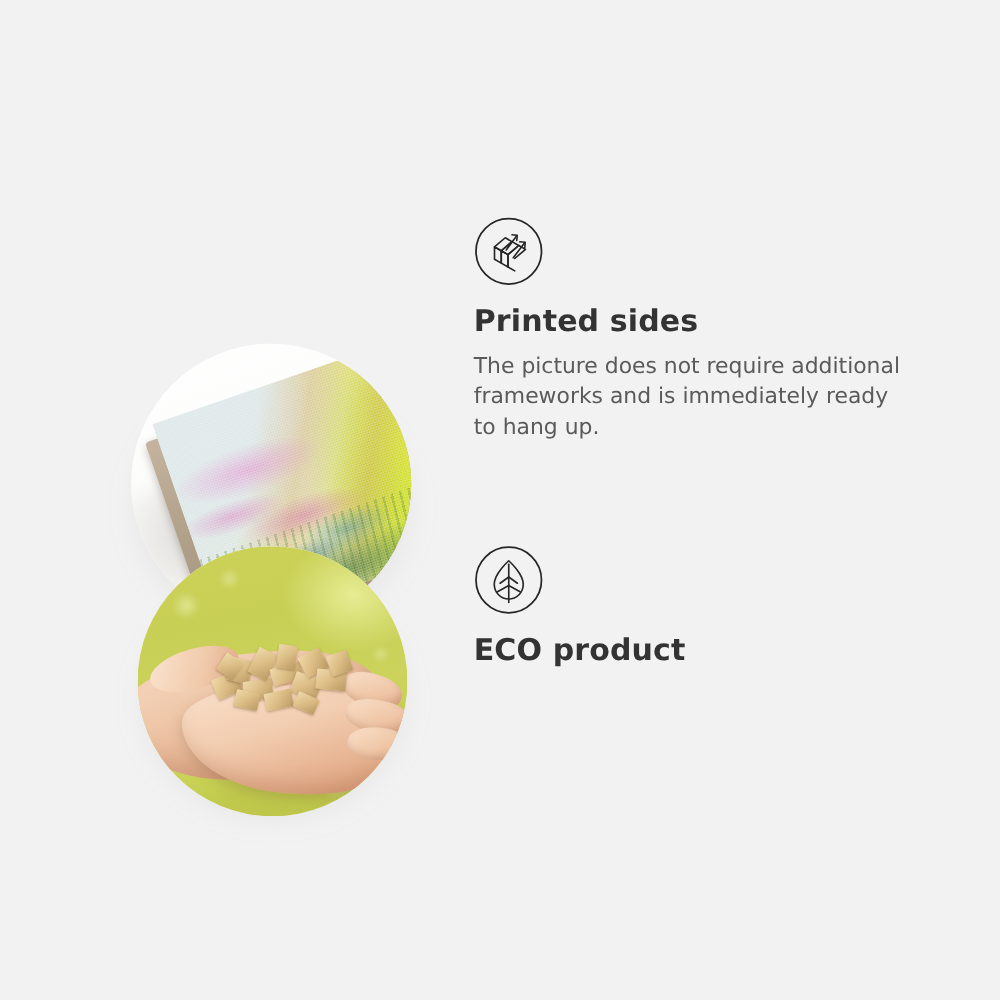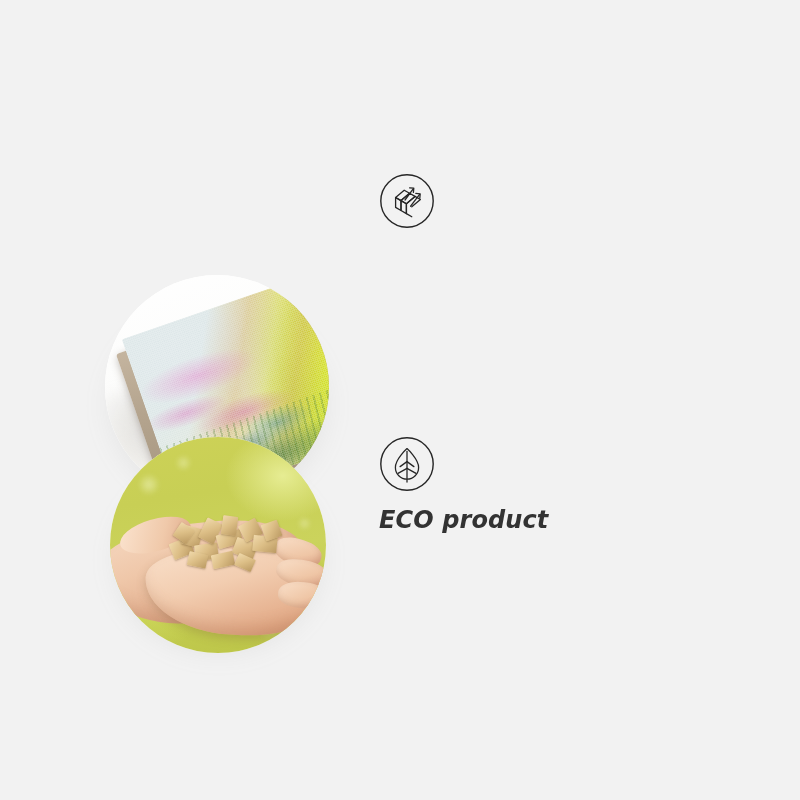--- a/index.html
+++ b/index.html
@@ -23,21 +23,21 @@
     height: 800px;
   }
 
   
   .feature {
     position: absolute;
     left: 0;
     width: 800px;
   }
   .feature-printed { top: 130px; height: 260px; }
-  .feature-eco     { top: 420px; height: 260px; font-style: italic; }
+  .feature-eco     { top: 420px; height: 260px; }
 
   
   .media {
     position: absolute;
     border-radius: 50%;
     overflow: hidden;
     background: #ffffff;
   }
   .media-shadow {
     position: absolute;
@@ -250,21 +250,23 @@
             <path d="M22.0 27.6 L30.6 20.3 L36.0 23.4 L27.4 30.7 Z"></path>
             <path d="M27.4 30.7 L36.0 23.4 L41.4 26.5 L32.8 33.8"></path>
             <path d="M26.0 27.0 L34.2 15.8"></path>
             <path d="M30.6 14.8 L34.8 15.2 L34.4 19.4"></path>
             <path d="M31.6 33.2 L40.6 21.4"></path>
             <path d="M36.8 20.4 L41.2 20.8 L40.8 25.2"></path>
           </g>
         </svg>
       </div>
 
-
+      <h2 style="margin:14px 0 0 0; font-size:24px; font-weight:600; letter-spacing:0.1px; color:#333333; line-height:1.2;">Printed sides</h2>
+
+      <p style="margin:9px 0 0 0; font-size:17.5px; line-height:24.5px; color:#5a5a5a; max-width:352px;">The picture does not require additional frameworks and is immediately ready to hang up.</p>
     </div>
   </section>
 
   <section class="feature feature-eco">
 
     <div class="media-shadow media-2-shadow" style="top:38px;"></div>
     <div class="media media-2" style="top:17px;">
       <div class="eco-scene">
         <div class="eco-bokeh"></div>
         <div class="hand-back"></div>

